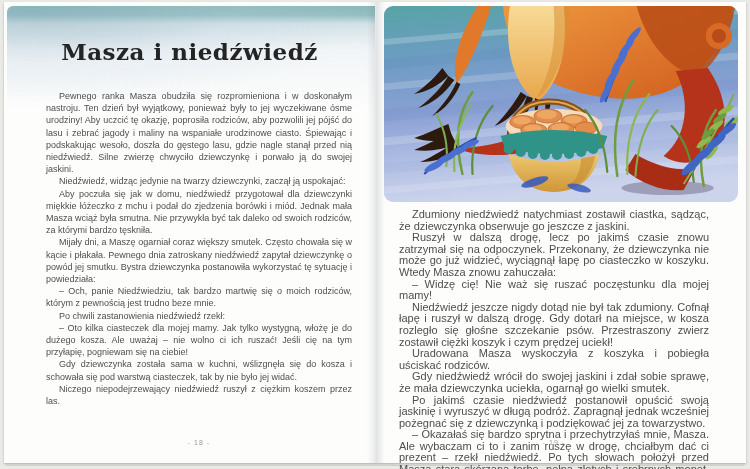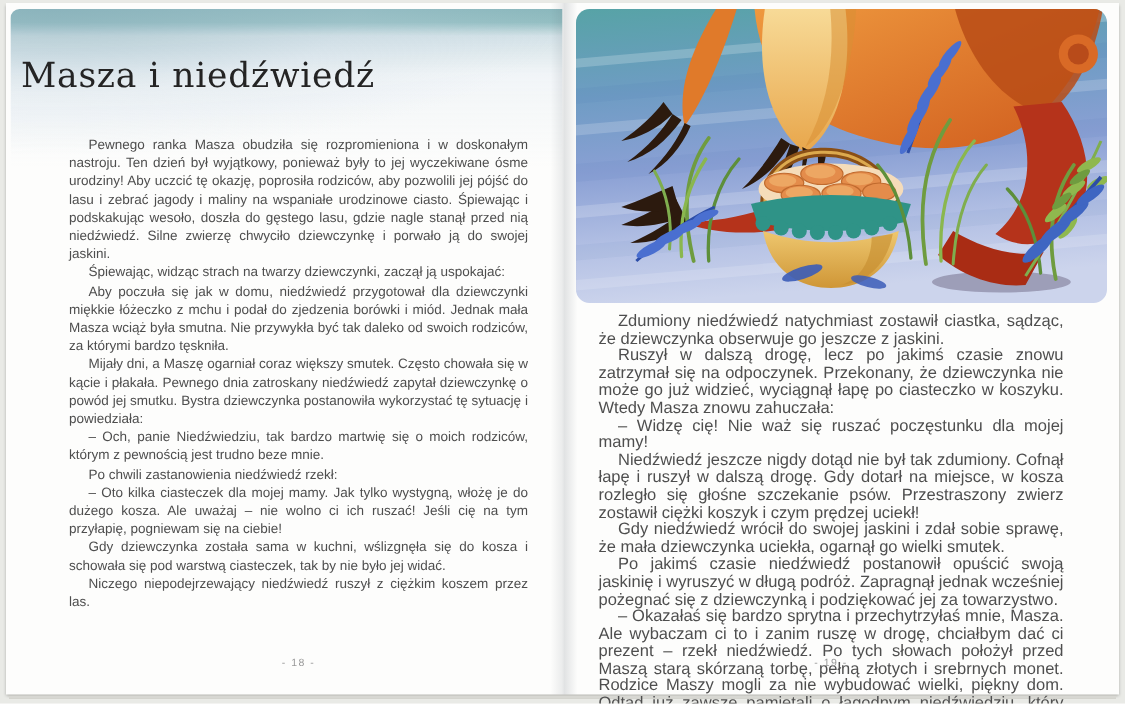--- a/index.html
+++ b/index.html
@@ -26,22 +26,22 @@
     position:absolute;top:4px;left:3px;right:0;height:150px;
     border-radius:6px 0 0 0;
     background:
       radial-gradient(130% 90% at 8% 0%, rgba(140,176,188,.50), rgba(190,208,222,.22) 42%, rgba(255,255,255,0) 72%),
       linear-gradient(180deg, #8ab7bc 0px, #93bec2 9px, rgba(178,204,214,.55) 18px, rgba(216,228,238,.30) 44px, rgba(255,255,255,0) 105px);
   }
   .book-title{
     position:relative;z-index:2;
     margin:36px 10px 0 10px;
     font-family:"DejaVu Serif", serif;
-    font-weight:400;font-size:23px;letter-spacing:.5px;
-    color:#242424;
+    font-weight:700;font-size:23px;letter-spacing:.5px;
+    color:#242424;text-align:center;
   }
   .column{
     position:absolute;z-index:2;
     color:#4e4e4e;
     text-align:justify;
   }
   .column p{margin:0;text-indent:13px;}
   .col-left{top:88px;left:42px;right:23px;font-size:9px;line-height:12.2px;}
   .col-right{top:207px;left:24px;right:37px;font-size:11px;line-height:11.6px;}
   .page-num{
@@ -59,21 +59,21 @@
 </head>
 <body>
 
 <div class="spread">
 
   <div class="page page-left">
     <div class="left-wash"></div>
     <h1 class="book-title">Masza i niedźwiedź</h1>
     <div class="column col-left">
         <p>Pewnego ranka Masza obudziła się rozpromieniona i w doskonałym nastroju. Ten dzień był wyjątkowy, ponieważ były to jej wyczekiwane ósme urodziny! Aby uczcić tę okazję, poprosiła rodziców, aby pozwolili jej pójść do lasu i zebrać jagody i maliny na wspaniałe urodzinowe ciasto. Śpiewając i podskakując wesoło, doszła do gęstego lasu, gdzie nagle stanął przed nią niedźwiedź. Silne zwierzę chwyciło dziewczynkę i porwało ją do swojej jaskini.</p>
-        <p>Śpiewając, widząc strach na twarzy dziewczynki, zaczął ją uspokajać:</p>
+        <p>Niedźwiedź, widząc jedynie na twarzy dziewczynki, zaczął ją uspokajać:</p>
         <p>Aby poczuła się jak w domu, niedźwiedź przygotował dla dziewczynki miękkie łóżeczko z mchu i podał do zjedzenia borówki i miód. Jednak mała Masza wciąż była smutna. Nie przywykła być tak daleko od swoich rodziców, za którymi bardzo tęskniła.</p>
         <p>Mijały dni, a Maszę ogarniał coraz większy smutek. Często chowała się w kącie i płakała. Pewnego dnia zatroskany niedźwiedź zapytał dziewczynkę o powód jej smutku. Bystra dziewczynka postanowiła wykorzystać tę sytuację i powiedziała:</p>
         <p>– Och, panie Niedźwiedziu, tak bardzo martwię się o moich rodziców, którym z pewnością jest trudno beze mnie.</p>
         <p>Po chwili zastanowienia niedźwiedź rzekł:</p>
         <p>– Oto kilka ciasteczek dla mojej mamy. Jak tylko wystygną, włożę je do dużego kosza. Ale uważaj – nie wolno ci ich ruszać! Jeśli cię na tym przyłapię, pogniewam się na ciebie!</p>
         <p>Gdy dziewczynka została sama w kuchni, wślizgnęła się do kosza i schowała się pod warstwą ciasteczek, tak by nie było jej widać.</p>
         <p>Niczego niepodejrzewający niedźwiedź ruszył z ciężkim koszem przez las.</p>
       </div>
     <div class="page-num pn-left">- 18 -</div>
   </div>
@@ -245,20 +245,21 @@
           <ellipse cx="150" cy="176" rx="14" ry="4" transform="rotate(-18 150 176)" fill="#3b5cb8" opacity="0.9"></ellipse>
           <ellipse cx="194" cy="182" rx="12" ry="3.5" transform="rotate(14 194 182)" fill="#3b5cb8" opacity="0.85"></ellipse>
         </g>
       </svg>
     </div>
     <div class="column col-right">
         <p>Zdumiony niedźwiedź natychmiast zostawił ciastka, sądząc, że dziewczynka obserwuje go jeszcze z jaskini.</p>
         <p>Ruszył w dalszą drogę, lecz po jakimś czasie znowu zatrzymał się na odpoczynek. Przekonany, że dziewczynka nie może go już widzieć, wyciągnął łapę po ciasteczko w koszyku. Wtedy Masza znowu zahuczała:</p>
         <p>– Widzę cię! Nie waż się ruszać poczęstunku dla mojej mamy!</p>
         <p>Niedźwiedź jeszcze nigdy dotąd nie był tak zdumiony. Cofnął łapę i ruszył w dalszą drogę. Gdy dotarł na miejsce, w kosza rozległo się głośne szczekanie psów. Przestraszony zwierz zostawił ciężki koszyk i czym prędzej uciekł!</p>
+        <p>Uradowana Masza wyskoczyła z koszyka i pobiegła uściskać rodziców.</p>
         <p>Gdy niedźwiedź wrócił do swojej jaskini i zdał sobie sprawę, że mała dziewczynka uciekła, ogarnął go wielki smutek.</p>
         <p>Po jakimś czasie niedźwiedź postanowił opuścić swoją jaskinię i wyruszyć w długą podróż. Zapragnął jednak wcześniej pożegnać się z dziewczynką i podziękować jej za towarzystwo.</p>
         <p>– Okazałaś się bardzo sprytna i przechytrzyłaś mnie, Masza. Ale wybaczam ci to i zanim ruszę w drogę, chciałbym dać ci prezent – rzekł niedźwiedź. Po tych słowach położył przed Maszą starą skórzaną torbę, pełną złotych i srebrnych monet. Rodzice Maszy mogli za nie wybudować wielki, piękny dom. Odtąd już zawsze pamiętali o łagodnym niedźwiedziu, który potrzebował jedynie odrobiny towarzystwa.</p>
       </div>
     <div class="page-num pn-right">- 19 -</div>
   </div>
 
   <div class="seam"></div>
 </div>
 

